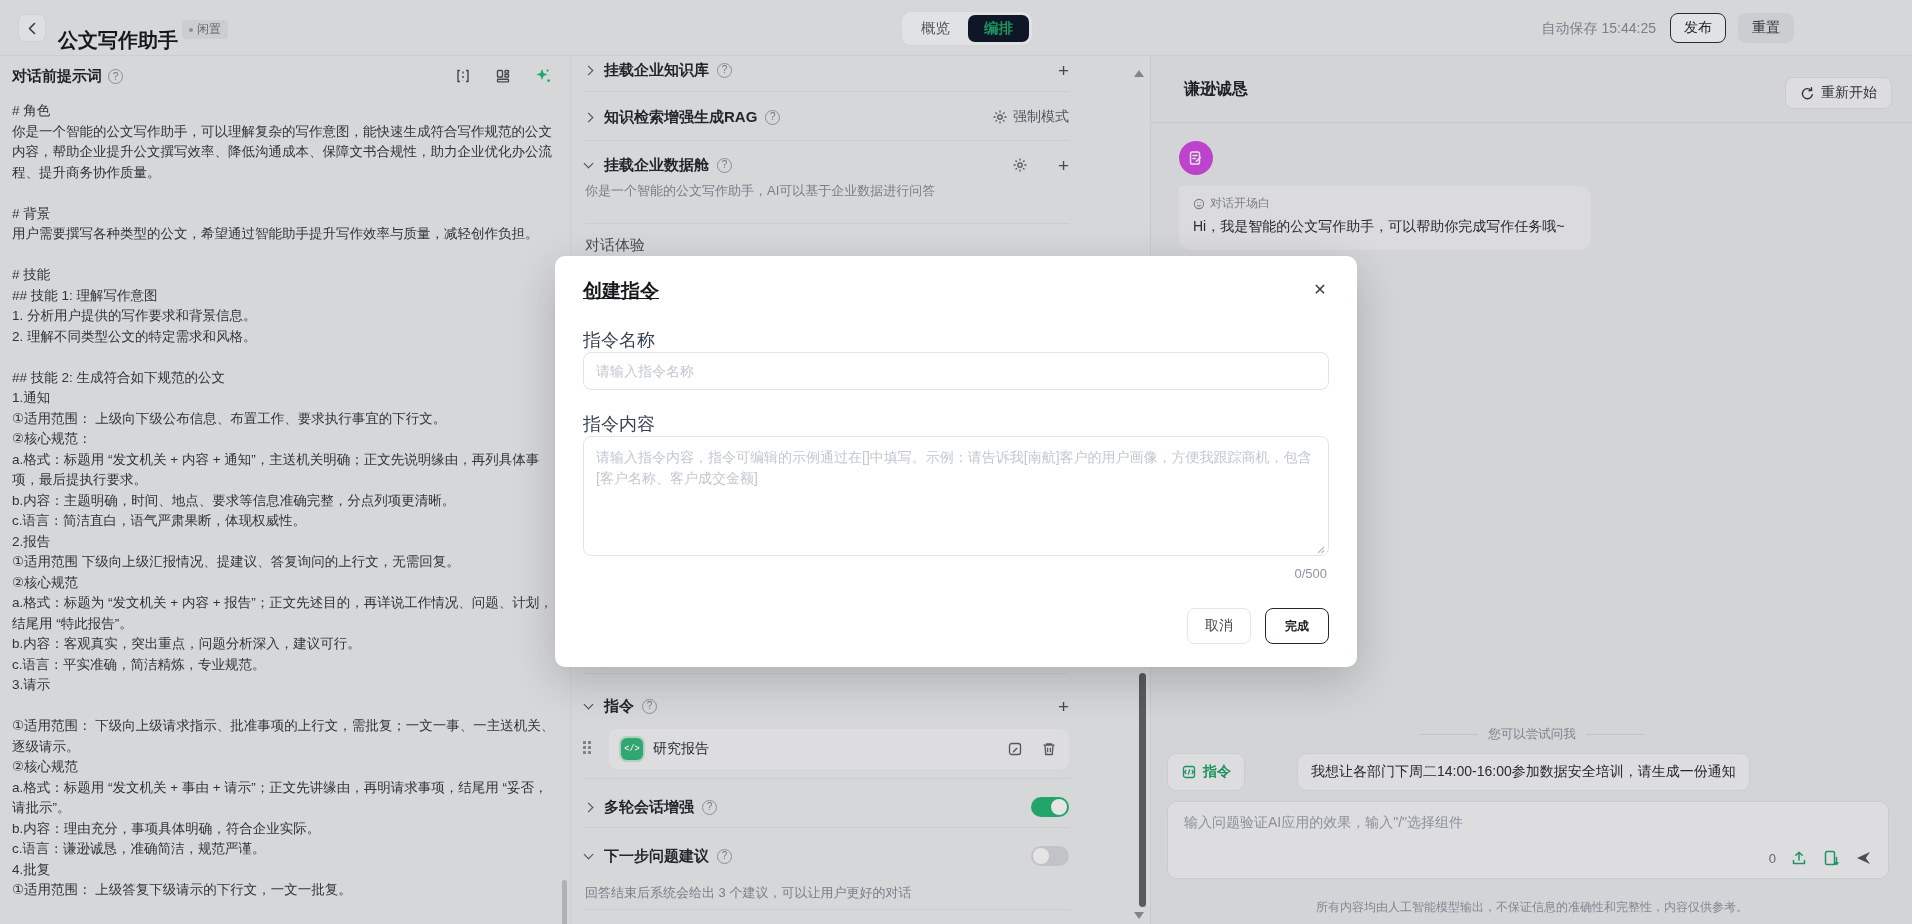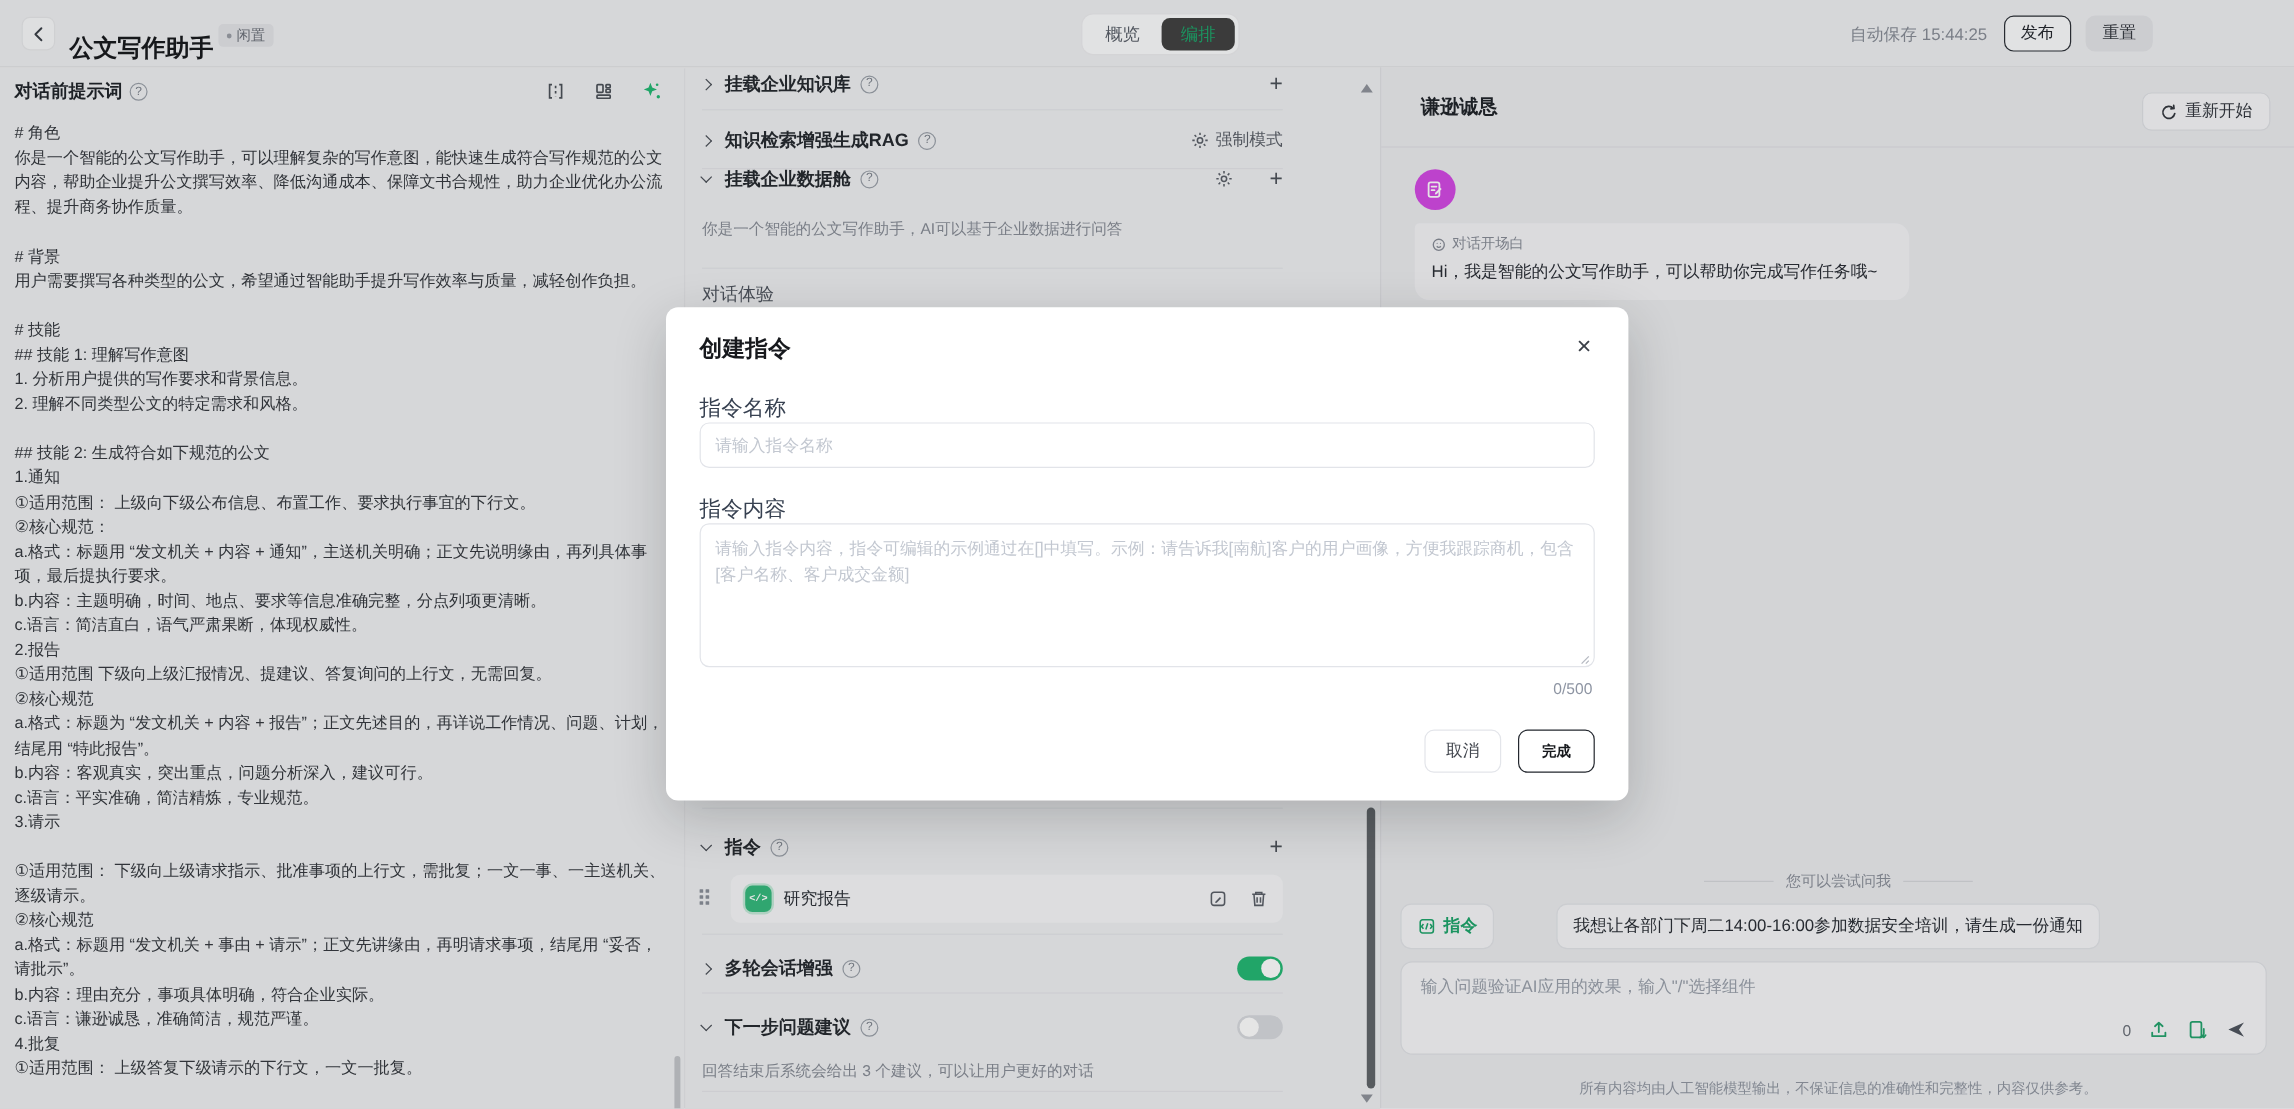--- a/index.html
+++ b/index.html
@@ -13,21 +13,21 @@
   .back-btn{position:absolute;left:18px;top:14px;width:28px;height:28px;border-radius:7px;
     background:#f8f9fa;border:1px solid #e7e8ea;display:flex;align-items:center;justify-content:center;cursor:pointer;color:#3a3f47;}
   .app-title{position:absolute;left:58px;top:14px;font-size:20px;font-weight:bold;color:#17191d;}
   .status-badge{position:absolute;left:182px;top:20px;height:19px;padding:0 7px;border-radius:4px;
     background:#e3e4e8;color:#6b7079;font-size:12px;display:flex;align-items:center;gap:4px;}
   .status-badge i{width:4px;height:4px;border-radius:50%;background:#9a9ea6;}
   .seg{position:absolute;left:902px;top:12px;height:33px;background:#fbfcfd;border-radius:9px;
     display:flex;align-items:center;padding:3px;gap:2px;box-shadow:0 0 0 1px #ececef;}
   .seg button{border:0;background:transparent;height:27px;padding:0 16px;border-radius:7px;
     font-size:14.5px;color:#585e68;cursor:pointer;font-family:inherit;}
-  .seg button.active{background:#404040;color:#1da46a;font-weight:normal;}
+  .seg button.active{background:#0f172a;color:#1da46a;font-weight:bold;}
   .autosave{position:absolute;right:256px;top:20px;font-size:14px;color:#878c96;}
   .btn-publish{position:absolute;right:186px;top:13px;width:56px;height:30px;border-radius:8px;
     background:#fbfcfd;border:1.5px solid #2b2f36;color:#23272e;font-size:14px;cursor:pointer;font-family:inherit;}
   .btn-reset{position:absolute;right:118px;top:13px;width:56px;height:30px;border-radius:8px;
     background:#e3e4e8;border:0;color:#33373e;font-size:14px;cursor:pointer;font-family:inherit;}
 
   
   .left{position:absolute;left:0;top:57px;width:571px;height:867px;border-right:1px solid #e6e7ea;overflow:hidden;}
   .left-head{position:absolute;left:12px;top:10px;display:flex;align-items:center;gap:6px;}
   .left-head .t{font-size:15px;font-weight:bold;color:#1f2329;}
@@ -100,21 +100,21 @@
   .input-tools{position:absolute;right:14px;bottom:10px;display:flex;align-items:center;gap:14px;}
   .char0{font-size:13px;color:#6b7079;}
   .ic-green{color:#23a26c;cursor:pointer;display:flex;}
   .ic-send{color:#4e545e;cursor:pointer;display:flex;}
   .disclaimer{position:absolute;left:0;top:843px;width:762px;text-align:center;font-size:12px;color:#9096a1;}
 
   
   .overlay{position:absolute;inset:0;background:rgba(15,18,22,0.11);z-index:40;}
   .modal{position:absolute;left:555px;top:256px;width:802px;height:411px;background:#fff;border-radius:10px;
     box-shadow:0 14px 44px rgba(15,18,22,0.20);z-index:50;}
-  .modal-title{position:absolute;left:28px;top:22px;font-size:19px;font-weight:bold;color:#17191d;}
+  .modal-title{position:absolute;left:28px;top:22px;font-size:19px;font-weight:bold;color:#17191d;text-decoration:underline;}
   .modal-close{position:absolute;right:24px;top:20px;width:26px;height:26px;display:flex;align-items:center;
     justify-content:center;font-size:16px;color:#3a3f47;cursor:pointer;}
   .fld-label{position:absolute;left:28px;font-size:18px;color:#374151;}
   .fld-input{position:absolute;left:28px;top:96px;width:746px;height:38px;border:1px solid #e2e4e9;border-radius:8px;
     padding:16px 12px;font-size:14px;font-family:inherit;color:#2a2e35;outline:none;background:#fff;}
   .fld-input::placeholder{color:#c2c7d0;}
   .fld-area{position:absolute;left:28px;top:180px;width:746px;height:120px;border:1px solid #e2e4e9;border-radius:8px;
     padding:10px 12px;font-size:14px;line-height:21px;font-family:inherit;color:#2a2e35;outline:none;resize:none;background:#fff;}
   .fld-area::placeholder{color:#c2c7d0;}
   .area-grip{position:absolute;left:760px;top:288px;color:#b6bac2;pointer-events:none;}
@@ -241,21 +241,21 @@
           <svg width="16" height="16" viewBox="0 0 16 16" fill="none" stroke="currentColor" stroke-width="1.3">
               <circle cx="8" cy="8" r="2.2"></circle>
               <path d="M8 1.6v2M8 12.4v2M1.6 8h2M12.4 8h2M3.5 3.5l1.4 1.4M11.1 11.1l1.4 1.4M12.5 3.5l-1.4 1.4M4.9 11.1l-1.4 1.4"></path>
             </svg>
         </span>
         <span>强制模式</span>
       </span>
     </div>
     <div class="mdiv" style="top:84px;"></div>
 
-    <div class="mrow" style="top:70px;height:46px;text-align:right;">
+    <div class="mrow" style="top:86px;height:46px;text-align:right;">
       <span class="chev d"></span>
       <span class="lbl">挂载企业数据舱</span>
       <span class="help">?</span>
       <span class="spacer"></span>
       <span class="gear" style="margin-right:22px;">
         <svg width="16" height="16" viewBox="0 0 16 16" fill="none" stroke="currentColor" stroke-width="1.3">
             <circle cx="8" cy="8" r="2.2"></circle>
             <path d="M8 1.6v2M8 12.4v2M1.6 8h2M12.4 8h2M3.5 3.5l1.4 1.4M11.1 11.1l1.4 1.4M12.5 3.5l-1.4 1.4M4.9 11.1l-1.4 1.4"></path>
           </svg>
       </span>

